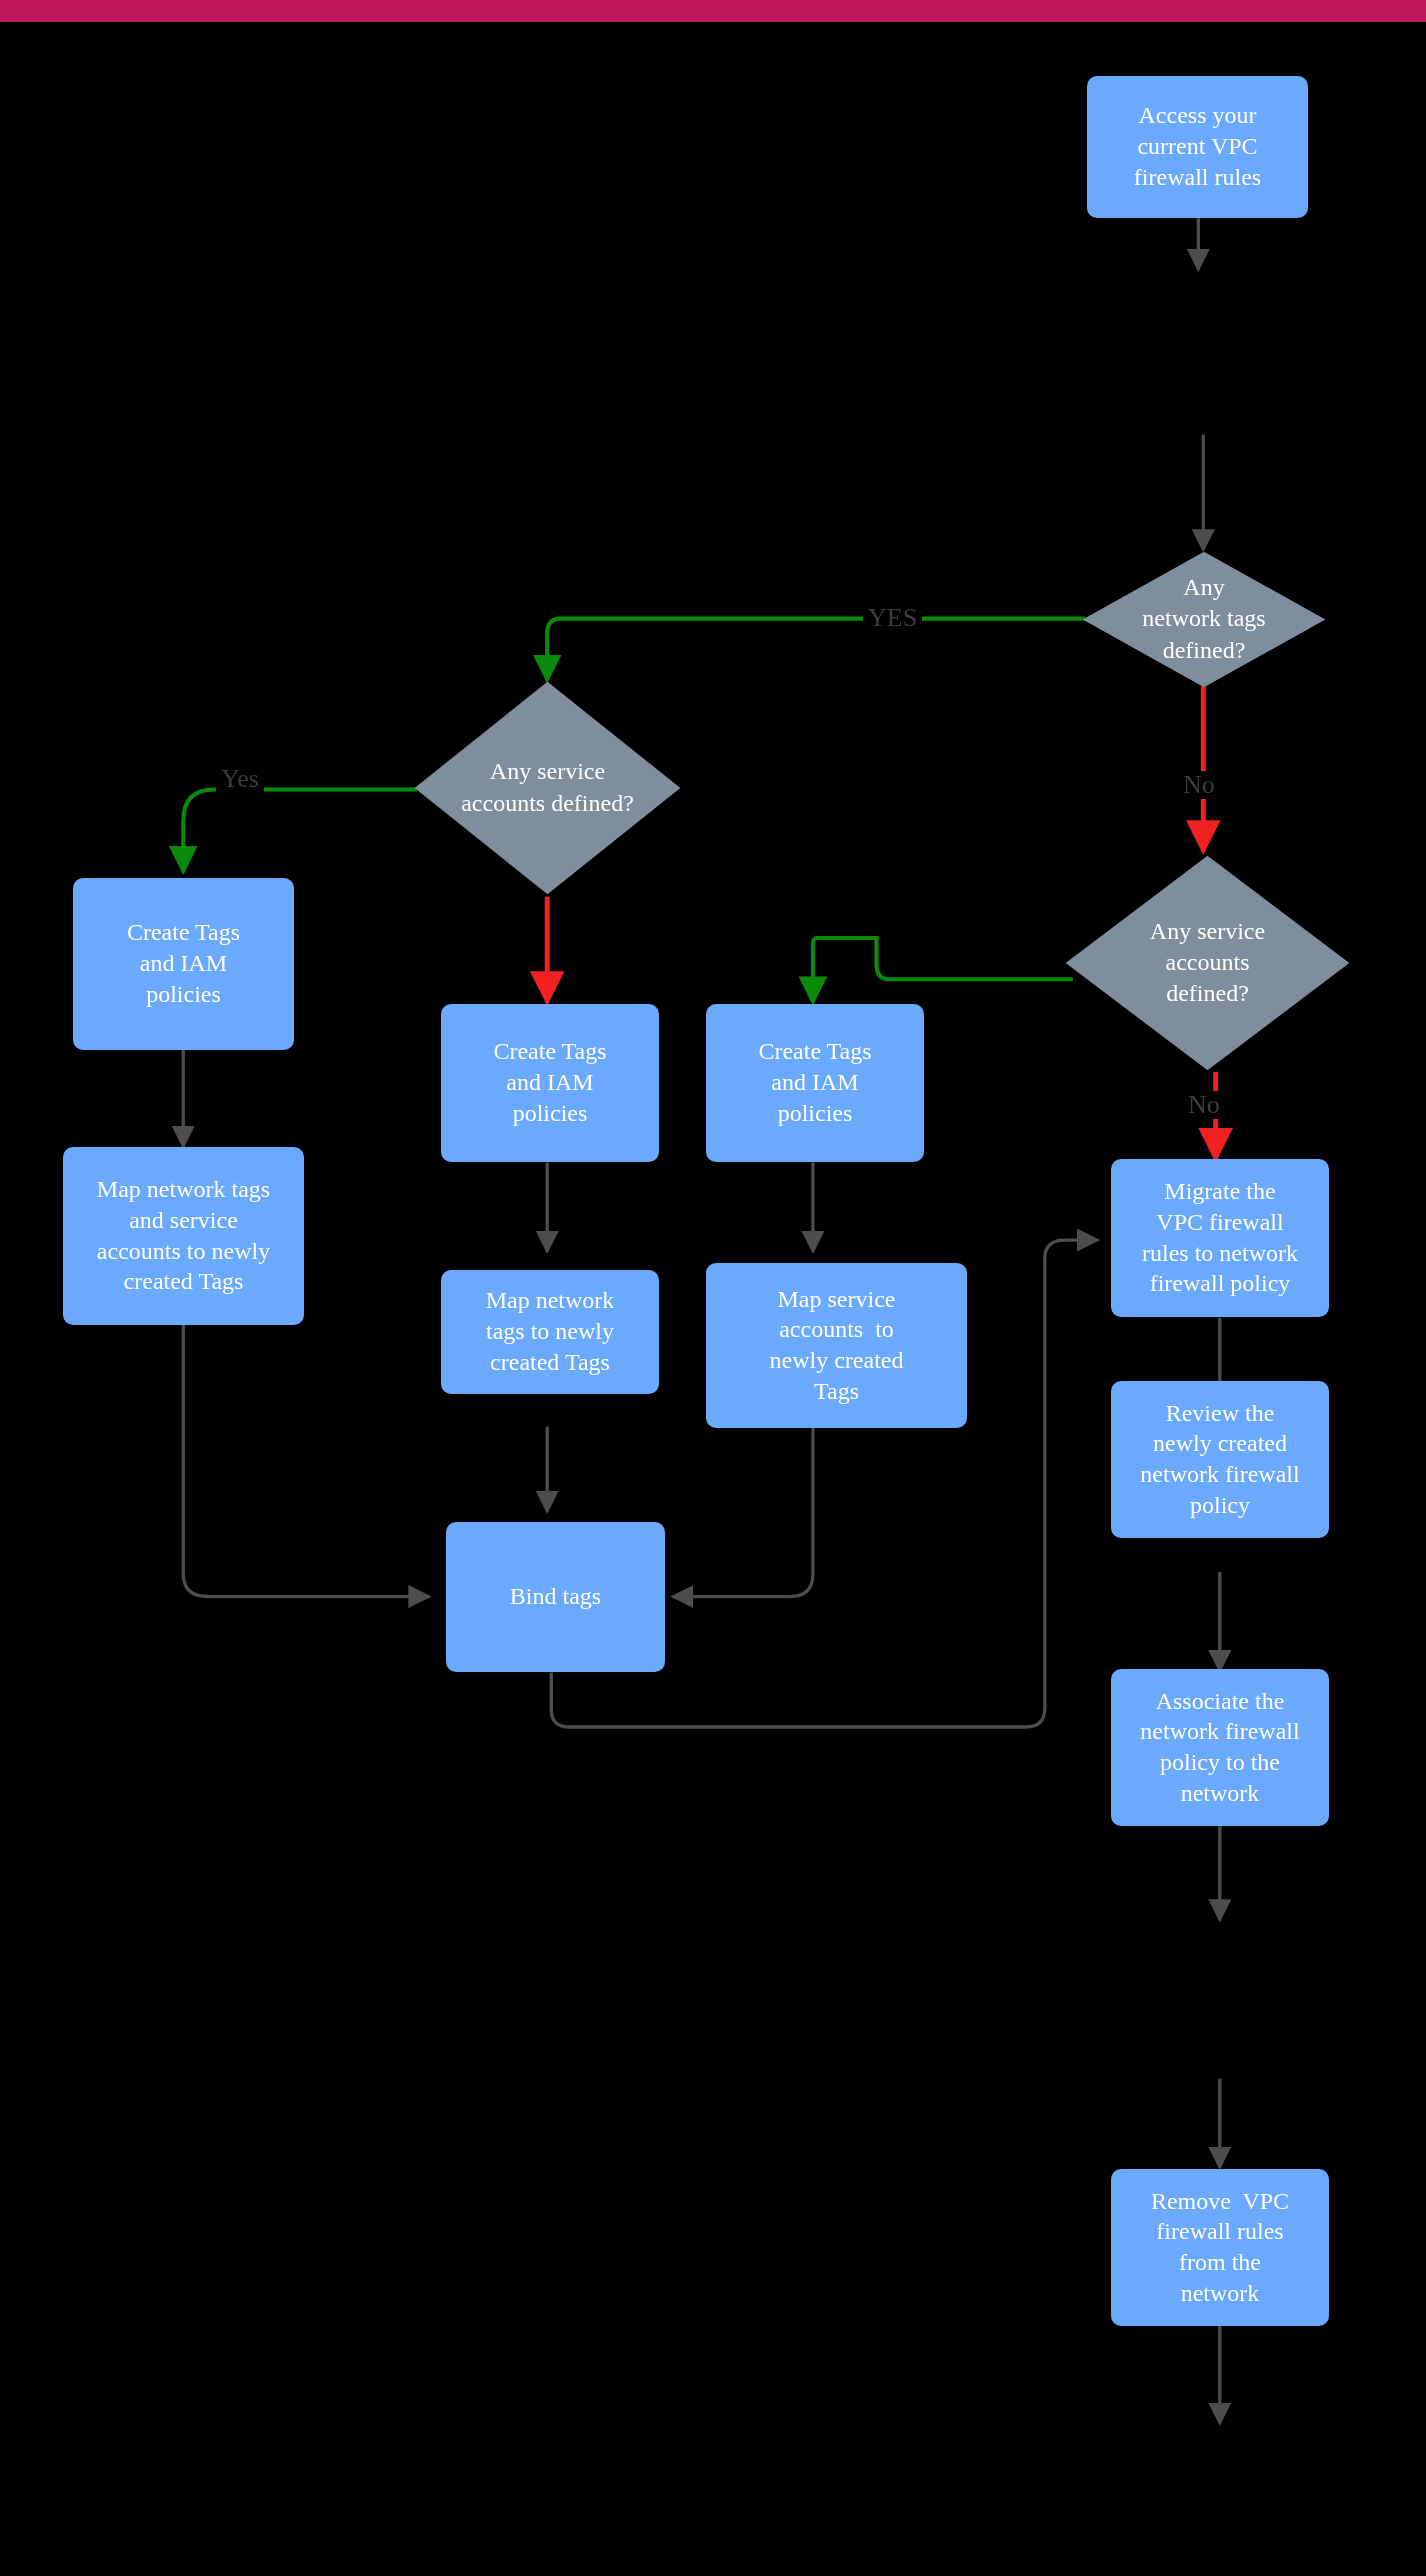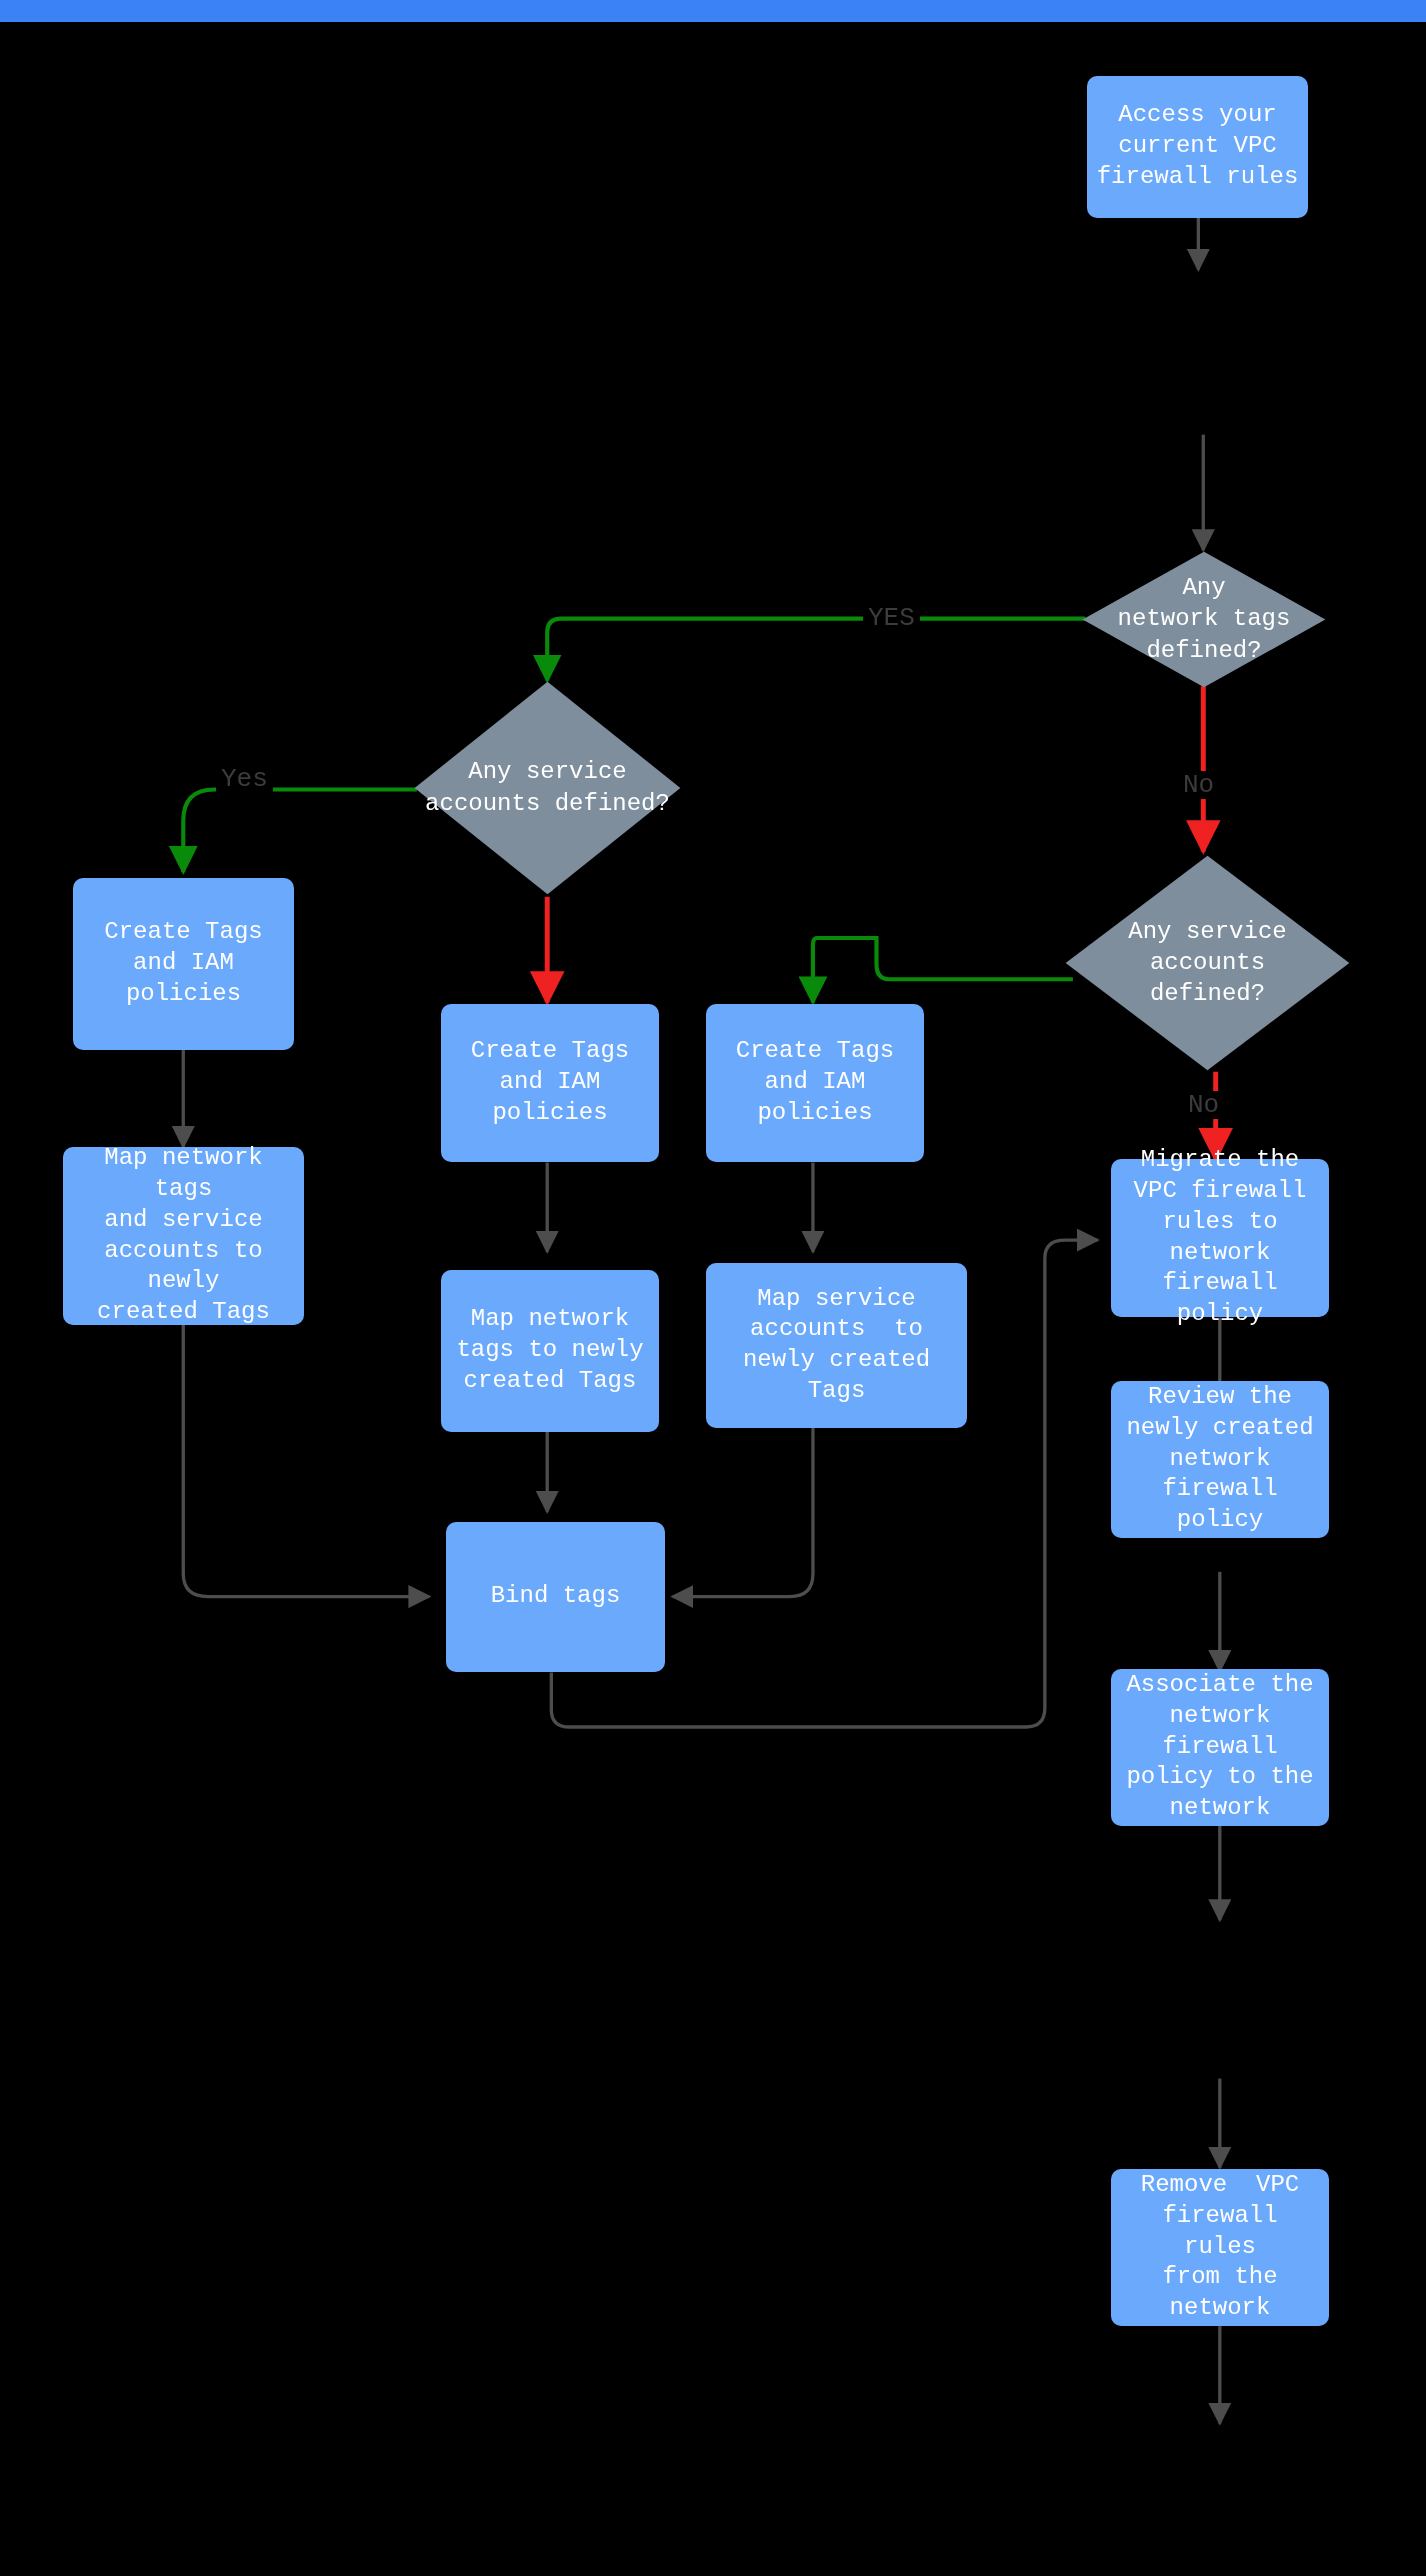--- a/index.html
+++ b/index.html
@@ -5,22 +5,22 @@
 <style>
   html, body {
     margin: 0;
     padding: 0;
     background: #ffffff;
   }
   #canvas {
     position: relative;
     width: 1427px;
     height: 2576px;
-    background: #3b82f6;
-    font-family: Liberation Mono, monospace;
+    background: #be185d;
+    font-family: Liberation Serif, serif;
     overflow: hidden;
   }
   #stage {
     position: absolute;
     left: 0;
     top: 21.5px;
     width: 1427px;
     height: 2555px;
     background: #000000;
   }
@@ -188,21 +188,21 @@
 
     <div class="node process" style="left:63px; top:1125px; width:241px; height:178px;">Map network tags
 and service
 accounts to newly
 created Tags</div>
 
     <div class="node process" style="left:441px; top:982px; width:218px; height:158px;">Create Tags
 and IAM
 policies</div>
 
-    <div class="node process" style="left:441px; top:1248px; width:218px; height:162px;">Map network
+    <div class="node process" style="left:441px; top:1248px; width:218px; height:124px;">Map network
 tags to newly
 created Tags</div>
 
     <div class="node process" style="left:706px; top:982px; width:218px; height:158px;">Create Tags
 and IAM
 policies</div>
 
     <div class="node process" style="left:706px; top:1241px; width:261px; height:165px;">Map service
 accounts  to
 newly created

